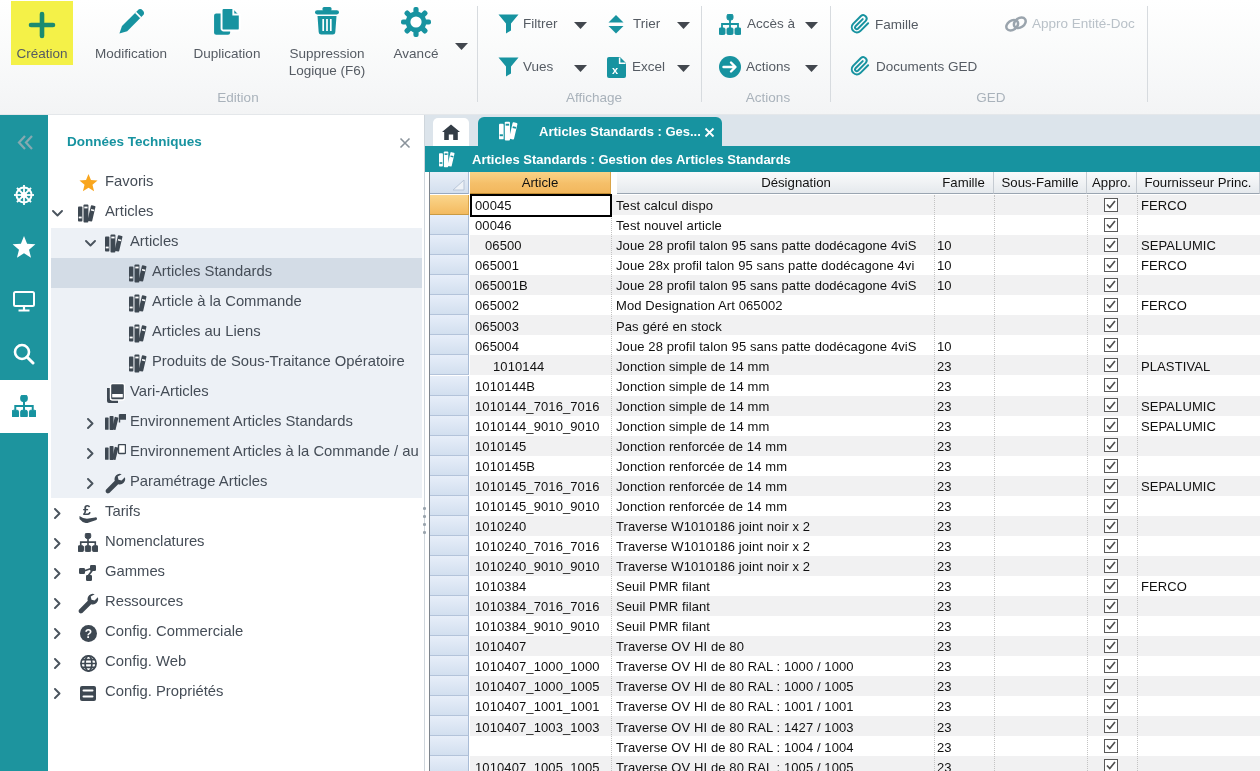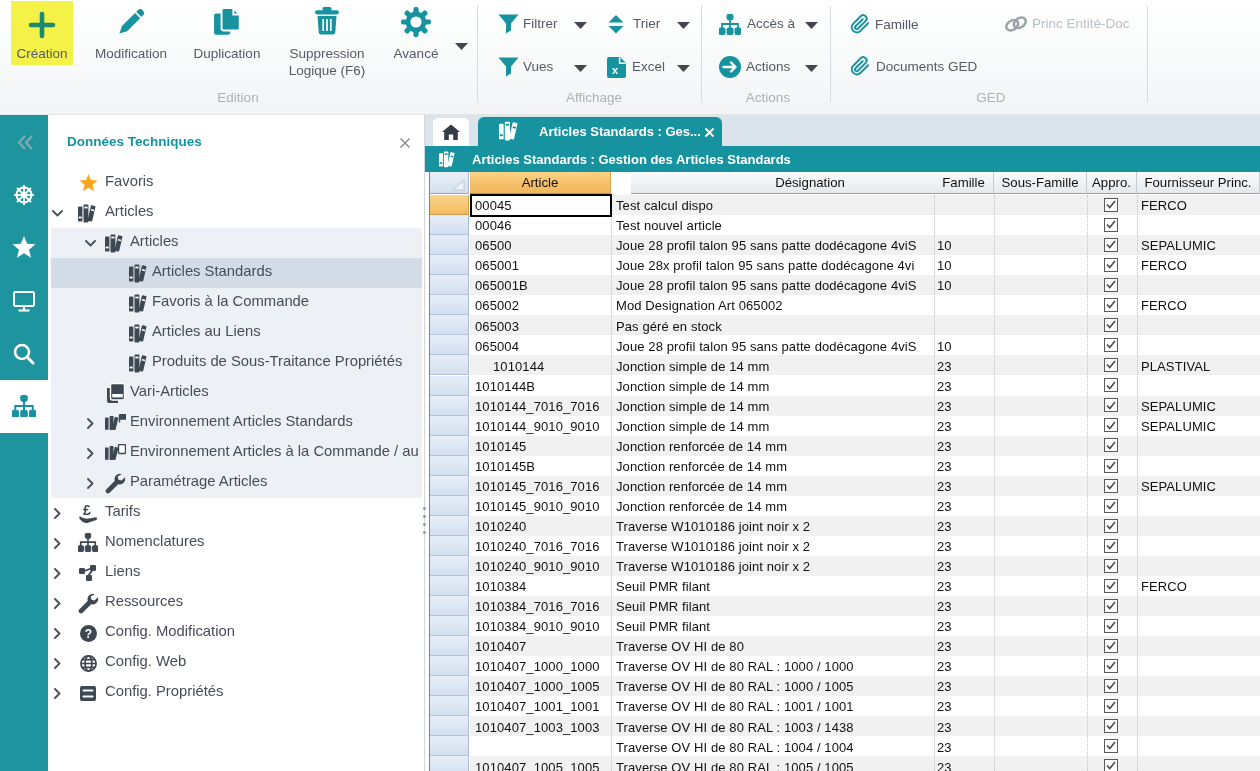--- a/index.html
+++ b/index.html
@@ -112,21 +112,21 @@
 <svg style="position:absolute;left:850px;top:14px;" width="21" height="21" viewBox="0 0 21 21">
     <path d="M18.1 9.3l-7.8 7.8a5.1 5.1 0 0 1-7.2-7.2l7.8-7.8a3.4 3.4 0 0 1 4.8 4.8l-7.8 7.8a1.7 1.7 0 0 1-2.4-2.4l7.2-7.2" fill="none" stroke="#1793a0" stroke-width="2" stroke-linecap="round"></path>
   </svg>
 <div class="lbl" style="left:875px;top:17px">Famille</div>
 <svg style="position:absolute;left:1004px;top:14.5px;" width="25" height="19" viewBox="0 0 25 19">
     <g fill="none" stroke="#9aa4ad" stroke-width="2.5">
       <ellipse cx="8.2" cy="10.2" rx="6.4" ry="4.6" transform="rotate(-35 8.2 10.2)"></ellipse>
       <ellipse cx="15.8" cy="7.8" rx="6.4" ry="4.6" transform="rotate(-35 15.8 7.8)"></ellipse>
     </g>
   </svg>
-<div class="lbl" style="left:1032px;top:16px;color:#b9c1c8">Princ Entité-Doc</div>
+<div class="lbl" style="left:1032px;top:16px;color:#b9c1c8">Appro Entité-Doc</div>
 <svg style="position:absolute;left:850px;top:56px;" width="21" height="21" viewBox="0 0 21 21">
     <path d="M18.1 9.3l-7.8 7.8a5.1 5.1 0 0 1-7.2-7.2l7.8-7.8a3.4 3.4 0 0 1 4.8 4.8l-7.8 7.8a1.7 1.7 0 0 1-2.4-2.4l7.2-7.2" fill="none" stroke="#1793a0" stroke-width="2" stroke-linecap="round"></path>
   </svg>
 <div class="lbl" style="left:876px;top:59px">Documents GED</div>
 <div class="glbl" style="left:991px;top:90px">GED</div>
 <div class="gsep" style="left:1147px"></div>
 <div class="abs" style="left:0;top:115px;width:48px;height:656px;background:#1d949e"></div>
 <svg style="position:absolute;left:16.5px;top:134.5px;" width="17" height="15" viewBox="0 0 17 15">
     <path d="M8 1 L2 7.5 L8 14 M15 1 L9 7.5 L15 14" fill="none" stroke="#86a9b0" stroke-width="2.2"></path>
   </svg>
@@ -218,21 +218,21 @@
 <svg style="position:absolute;left:129.0px;top:293.5px;" width="21" height="20" viewBox="0 0 21 20">
     <g fill="#3e4852">
       <rect x="0" y="2.6" width="4.4" height="14.8" rx="0.9"></rect>
       <rect x="5.5" y="0.6" width="4.9" height="17.8" rx="0.9"></rect>
       <rect x="11.2" y="1.4" width="4.7" height="16.0" rx="0.9" transform="rotate(13 13.5 9.4)"></rect>
     </g>
     <rect x="0.7" y="12.6" width="3.0" height="1.8" fill="#fff"></rect>
     <rect x="6.3" y="2.6" width="3.3" height="1.8" fill="#fff"></rect>
     <rect x="12.2" y="5.2" width="3.2" height="1.6" fill="#fff" transform="rotate(13 13.5 9.4)"></rect>
   </svg>
-<div class="trow" style="left:152px;top:293px;max-width:270px;overflow:hidden">Favoris à la Commande</div>
+<div class="trow" style="left:152px;top:293px;max-width:270px;overflow:hidden">Article à la Commande</div>
 <svg style="position:absolute;left:129.0px;top:323.5px;" width="21" height="20" viewBox="0 0 21 20">
     <g fill="#3e4852">
       <rect x="0" y="2.6" width="4.4" height="14.8" rx="0.9"></rect>
       <rect x="5.5" y="0.6" width="4.9" height="17.8" rx="0.9"></rect>
       <rect x="11.2" y="1.4" width="4.7" height="16.0" rx="0.9" transform="rotate(13 13.5 9.4)"></rect>
     </g>
     <rect x="0.7" y="12.6" width="3.0" height="1.8" fill="#fff"></rect>
     <rect x="6.3" y="2.6" width="3.3" height="1.8" fill="#fff"></rect>
     <rect x="12.2" y="5.2" width="3.2" height="1.6" fill="#fff" transform="rotate(13 13.5 9.4)"></rect>
   </svg>
@@ -240,21 +240,21 @@
 <svg style="position:absolute;left:129.0px;top:353.5px;" width="21" height="20" viewBox="0 0 21 20">
     <g fill="#3e4852">
       <rect x="0" y="2.6" width="4.4" height="14.8" rx="0.9"></rect>
       <rect x="5.5" y="0.6" width="4.9" height="17.8" rx="0.9"></rect>
       <rect x="11.2" y="1.4" width="4.7" height="16.0" rx="0.9" transform="rotate(13 13.5 9.4)"></rect>
     </g>
     <rect x="0.7" y="12.6" width="3.0" height="1.8" fill="#fff"></rect>
     <rect x="6.3" y="2.6" width="3.3" height="1.8" fill="#fff"></rect>
     <rect x="12.2" y="5.2" width="3.2" height="1.6" fill="#fff" transform="rotate(13 13.5 9.4)"></rect>
   </svg>
-<div class="trow" style="left:152px;top:353px;max-width:270px;overflow:hidden">Produits de Sous-Traitance Propriétés</div>
+<div class="trow" style="left:152px;top:353px;max-width:270px;overflow:hidden">Produits de Sous-Traitance Opératoire</div>
 <svg style="position:absolute;left:105px;top:383px;" width="20" height="20" viewBox="0 0 20 20">
     <path d="M2 5 h3 v12 h8 v3 h-9 a2 2 0 0 1 -2 -2 z" fill="#3e4852"></path>
     <rect x="5.5" y="0.5" width="14" height="16.5" rx="2" fill="#3e4852" stroke="#fff" stroke-width="1.4"></rect>
     <rect x="7.2" y="11" width="10.6" height="3.4" fill="#fff"></rect>
   </svg>
 <div class="trow" style="left:130px;top:383px;max-width:292px;overflow:hidden">Vari-Articles</div>
 <svg style="position:absolute;left:85.5px;top:417.5px;" width="9" height="11" viewBox="0 0 9 11">
     <path d="M2 1 L6.5 5.5 L2 10" fill="none" stroke="#4a545e" stroke-width="1.9" stroke-linecap="round" stroke-linejoin="round"></path>
   </svg>
 <svg style="position:absolute;left:105px;top:414px;" width="21" height="18" viewBox="0 0 21 18">
@@ -310,36 +310,36 @@
     <path d="M2 1 L6.5 5.5 L2 10" fill="none" stroke="#4a545e" stroke-width="1.9" stroke-linecap="round" stroke-linejoin="round"></path>
   </svg>
 <svg style="position:absolute;left:79px;top:565px;" width="18" height="17" viewBox="0 0 18 17">
     <g fill="#3e4852">
       <rect x="0" y="3" width="6" height="6" rx="1.2"></rect>
       <rect x="11" y="0" width="6" height="6" rx="1.2"></rect>
       <rect x="7" y="10" width="6" height="6" rx="1.2"></rect>
       <path d="M5 6 L12 3.5 M9.5 10.5 L13.5 5" stroke="#3e4852" stroke-width="1.8"></path>
     </g>
   </svg>
-<div class="trow" style="left:105px;top:563px;max-width:317px;overflow:hidden">Liens</div>
+<div class="trow" style="left:105px;top:563px;max-width:317px;overflow:hidden">Gammes</div>
 <svg style="position:absolute;left:52.5px;top:597.5px;" width="9" height="11" viewBox="0 0 9 11">
     <path d="M2 1 L6.5 5.5 L2 10" fill="none" stroke="#4a545e" stroke-width="1.9" stroke-linecap="round" stroke-linejoin="round"></path>
   </svg>
 <svg style="position:absolute;left:78px;top:593px;" width="21" height="21" viewBox="0 0 21 21">
     <path d="M16.7 1.2a5.3 5.3 0 0 0-6.9 6.6L1.7 15.9a2.45 2.45 0 1 0 3.4 3.4l8.1-8.1a5.3 5.3 0 0 0 6.6-6.9l-3.2 3.2-3.1-0.8-0.8-3.1z" fill="#3e4852"></path>
   </svg>
 <div class="trow" style="left:105px;top:593px;max-width:317px;overflow:hidden">Ressources</div>
 <svg style="position:absolute;left:52.5px;top:627.5px;" width="9" height="11" viewBox="0 0 9 11">
     <path d="M2 1 L6.5 5.5 L2 10" fill="none" stroke="#4a545e" stroke-width="1.9" stroke-linecap="round" stroke-linejoin="round"></path>
   </svg>
 <svg style="position:absolute;left:79.5px;top:624.5px;" width="17" height="17" viewBox="0 0 17 17">
     <circle cx="8.5" cy="8.5" r="8.5" fill="#3e4852"></circle>
     <text x="8.5" y="13" font-family="Liberation Sans" font-size="12" font-weight="bold" fill="#fff" text-anchor="middle">?</text>
   </svg>
-<div class="trow" style="left:105px;top:623px;max-width:317px;overflow:hidden">Config. Modification</div>
+<div class="trow" style="left:105px;top:623px;max-width:317px;overflow:hidden">Config. Commerciale</div>
 <svg style="position:absolute;left:52.5px;top:657.5px;" width="9" height="11" viewBox="0 0 9 11">
     <path d="M2 1 L6.5 5.5 L2 10" fill="none" stroke="#4a545e" stroke-width="1.9" stroke-linecap="round" stroke-linejoin="round"></path>
   </svg>
 <svg style="position:absolute;left:79.5px;top:654.5px;" width="17" height="17" viewBox="0 0 17 17">
     <g fill="none" stroke="#3e4852" stroke-width="1.7">
       <circle cx="8.5" cy="8.5" r="7.6"></circle>
       <ellipse cx="8.5" cy="8.5" rx="3.4" ry="7.6"></ellipse>
       <path d="M1 8.5 H16 M2 4.6 H15 M2 12.4 H15"></path>
     </g>
   </svg>
@@ -388,21 +388,21 @@
     <rect x="5.6" y="2.311111111111111" width="2.933333333333333" height="1.5999999999999999" fill="#1793a0"></rect>
     <rect x="10.844444444444443" y="4.622222222222222" width="2.8444444444444446" height="1.4222222222222223" fill="#1793a0" transform="rotate(13 12.0 8.355555555555556)"></rect>
   </svg>
 <div class="abs" style="left:472px;top:152px;font-size:13px;font-weight:bold;color:#fff">Articles Standards : Gestion des Articles Standards</div>
 <div class="abs" style="left:429px;top:172px;width:831px;height:599px;background:#fff;border-left:1.5px solid #7d848c"></div>
 <div class="abs" style="left:430px;top:172px;width:39px;height:22px;background:linear-gradient(180deg,#e9eff8,#d3dfee);border-right:1px solid #a9bcd6;border-bottom:1px solid #98a9c0"></div>
 <svg class="abs" style="left:452px;top:180px" width="13" height="11" viewBox="0 0 13 11">
     <path d="M12 0 V10 H1 Z" fill="#eef2f7" stroke="#b9c6d8" stroke-width="1"></path>
   </svg>
 <div class="abs" style="left:470px;top:172px;width:141px;height:22px;background:linear-gradient(180deg,#fad387 0%,#f5bf69 55%,#f2b75d 100%);border-right:1px solid #d9a448;border-bottom:1px solid #c28d33;font-size:13.2px;color:#111;text-align:center;line-height:22px">Article</div>
-<div class="hdr" style="left:631px;width:359px;border-bottom:1px solid #9aa5b1">Désignation</div>
+<div class="hdr" style="left:617px;width:359px;border-bottom:1px solid #9aa5b1">Désignation</div>
 <div class="hdr" style="left:934px;width:60px;border-bottom:1px solid #9aa5b1">Famille</div>
 <div class="hdr" style="left:994px;width:93px;border-bottom:1px solid #9aa5b1">Sous-Famille</div>
 <div class="hdr" style="left:1087px;width:50px;border-bottom:1px solid #9aa5b1">Appro.</div>
 <div class="hdr" style="left:1137px;width:123px;border-bottom:1px solid #9aa5b1">Fournisseur Princ.</div>
 <div class="abs" style="left:470px;top:195.0px;width:790px;height:20.05px;background:#f1f1f2"></div>
 <div class="abs" style="left:430px;top:195.0px;width:39px;height:20.05px;background:linear-gradient(180deg,#fbd68c,#f3ba60);border-right:1px solid #d9a448;border-bottom:1px solid #c99a44"></div>
 <div class="abs" style="left:470px;top:195.0px;width:141px;height:20.05px;background:#fff"></div>
 <div class="cell" style="left:475px;top:198.2px">00045</div>
 <div class="cell" style="left:616px;top:198.2px">Test calcul dispo</div>
 <div class="cell" style="left:1141px;top:198.2px">FERCO</div>
@@ -413,21 +413,21 @@
 <div class="abs" style="left:470px;top:215.1px;width:790px;height:20.05px;background:#ffffff"></div>
 <div class="abs" style="left:430px;top:215.1px;width:39px;height:20.05px;background:linear-gradient(180deg,#e7eef9,#d2dfef);border-right:1px solid #a9bcd6;border-bottom:1px solid #b3c3da"></div>
 <div class="cell" style="left:475px;top:218.29999999999998px">00046</div>
 <div class="cell" style="left:616px;top:218.29999999999998px">Test nouvel article</div>
 <div class="abs" style="left:1104px;top:217.9px;width:14px;height:14px;background:#fff;border:1.4px solid #5a5a5a"></div>
 <svg class="abs" style="left:1106px;top:220.1px" width="10" height="9" viewBox="0 0 10 9">
     <path d="M1 4.5 L3.8 7.5 L9 1" fill="none" stroke="#4f4f4f" stroke-width="1.7"></path>
   </svg>
 <div class="abs" style="left:470px;top:235.1px;width:790px;height:20.05px;background:#f1f1f2"></div>
 <div class="abs" style="left:430px;top:235.1px;width:39px;height:20.05px;background:linear-gradient(180deg,#e7eef9,#d2dfef);border-right:1px solid #a9bcd6;border-bottom:1px solid #b3c3da"></div>
-<div class="cell" style="left:475px;top:238.29999999999998px">06500</div>
+<div class="cell" style="left:485px;top:238.29999999999998px">06500</div>
 <div class="cell" style="left:616px;top:238.29999999999998px">Joue 28 profil talon 95 sans patte dodécagone 4viS</div>
 <div class="cell" style="left:937px;top:238.29999999999998px">10</div>
 <div class="cell" style="left:1141px;top:238.29999999999998px">SEPALUMIC</div>
 <div class="abs" style="left:1104px;top:237.9px;width:14px;height:14px;background:#fff;border:1.4px solid #5a5a5a"></div>
 <svg class="abs" style="left:1106px;top:240.1px" width="10" height="9" viewBox="0 0 10 9">
     <path d="M1 4.5 L3.8 7.5 L9 1" fill="none" stroke="#4f4f4f" stroke-width="1.7"></path>
   </svg>
 <div class="abs" style="left:470px;top:255.2px;width:790px;height:20.05px;background:#ffffff"></div>
 <div class="abs" style="left:430px;top:255.2px;width:39px;height:20.05px;background:linear-gradient(180deg,#e7eef9,#d2dfef);border-right:1px solid #a9bcd6;border-bottom:1px solid #b3c3da"></div>
 <div class="cell" style="left:475px;top:258.4px">065001</div>
@@ -636,21 +636,21 @@
 <div class="cell" style="left:475px;top:699.4000000000001px">1010407_1001_1001</div>
 <div class="cell" style="left:616px;top:699.4000000000001px">Traverse OV HI de 80 RAL : 1001 / 1001</div>
 <div class="cell" style="left:937px;top:699.4000000000001px">23</div>
 <div class="abs" style="left:1104px;top:699.0px;width:14px;height:14px;background:#fff;border:1.4px solid #5a5a5a"></div>
 <svg class="abs" style="left:1106px;top:701.2px" width="10" height="9" viewBox="0 0 10 9">
     <path d="M1 4.5 L3.8 7.5 L9 1" fill="none" stroke="#4f4f4f" stroke-width="1.7"></path>
   </svg>
 <div class="abs" style="left:470px;top:716.3px;width:790px;height:20.05px;background:#f1f1f2"></div>
 <div class="abs" style="left:430px;top:716.3px;width:39px;height:20.05px;background:linear-gradient(180deg,#e7eef9,#d2dfef);border-right:1px solid #a9bcd6;border-bottom:1px solid #b3c3da"></div>
 <div class="cell" style="left:475px;top:719.5px">1010407_1003_1003</div>
-<div class="cell" style="left:616px;top:719.5px">Traverse OV HI de 80 RAL : 1003 / 1438</div>
+<div class="cell" style="left:616px;top:719.5px">Traverse OV HI de 80 RAL : 1427 / 1003</div>
 <div class="cell" style="left:937px;top:719.5px">23</div>
 <div class="abs" style="left:1104px;top:719.0999999999999px;width:14px;height:14px;background:#fff;border:1.4px solid #5a5a5a"></div>
 <svg class="abs" style="left:1106px;top:721.3px" width="10" height="9" viewBox="0 0 10 9">
     <path d="M1 4.5 L3.8 7.5 L9 1" fill="none" stroke="#4f4f4f" stroke-width="1.7"></path>
   </svg>
 <div class="abs" style="left:470px;top:736.4px;width:790px;height:20.05px;background:#ffffff"></div>
 <div class="abs" style="left:430px;top:736.4px;width:39px;height:20.05px;background:linear-gradient(180deg,#e7eef9,#d2dfef);border-right:1px solid #a9bcd6;border-bottom:1px solid #b3c3da"></div>
 <div class="cell" style="left:475px;top:755px">1010407_1004_1004</div>
 <div class="cell" style="left:616px;top:739.6px">Traverse OV HI de 80 RAL : 1004 / 1004</div>
 <div class="cell" style="left:937px;top:739.6px">23</div>

